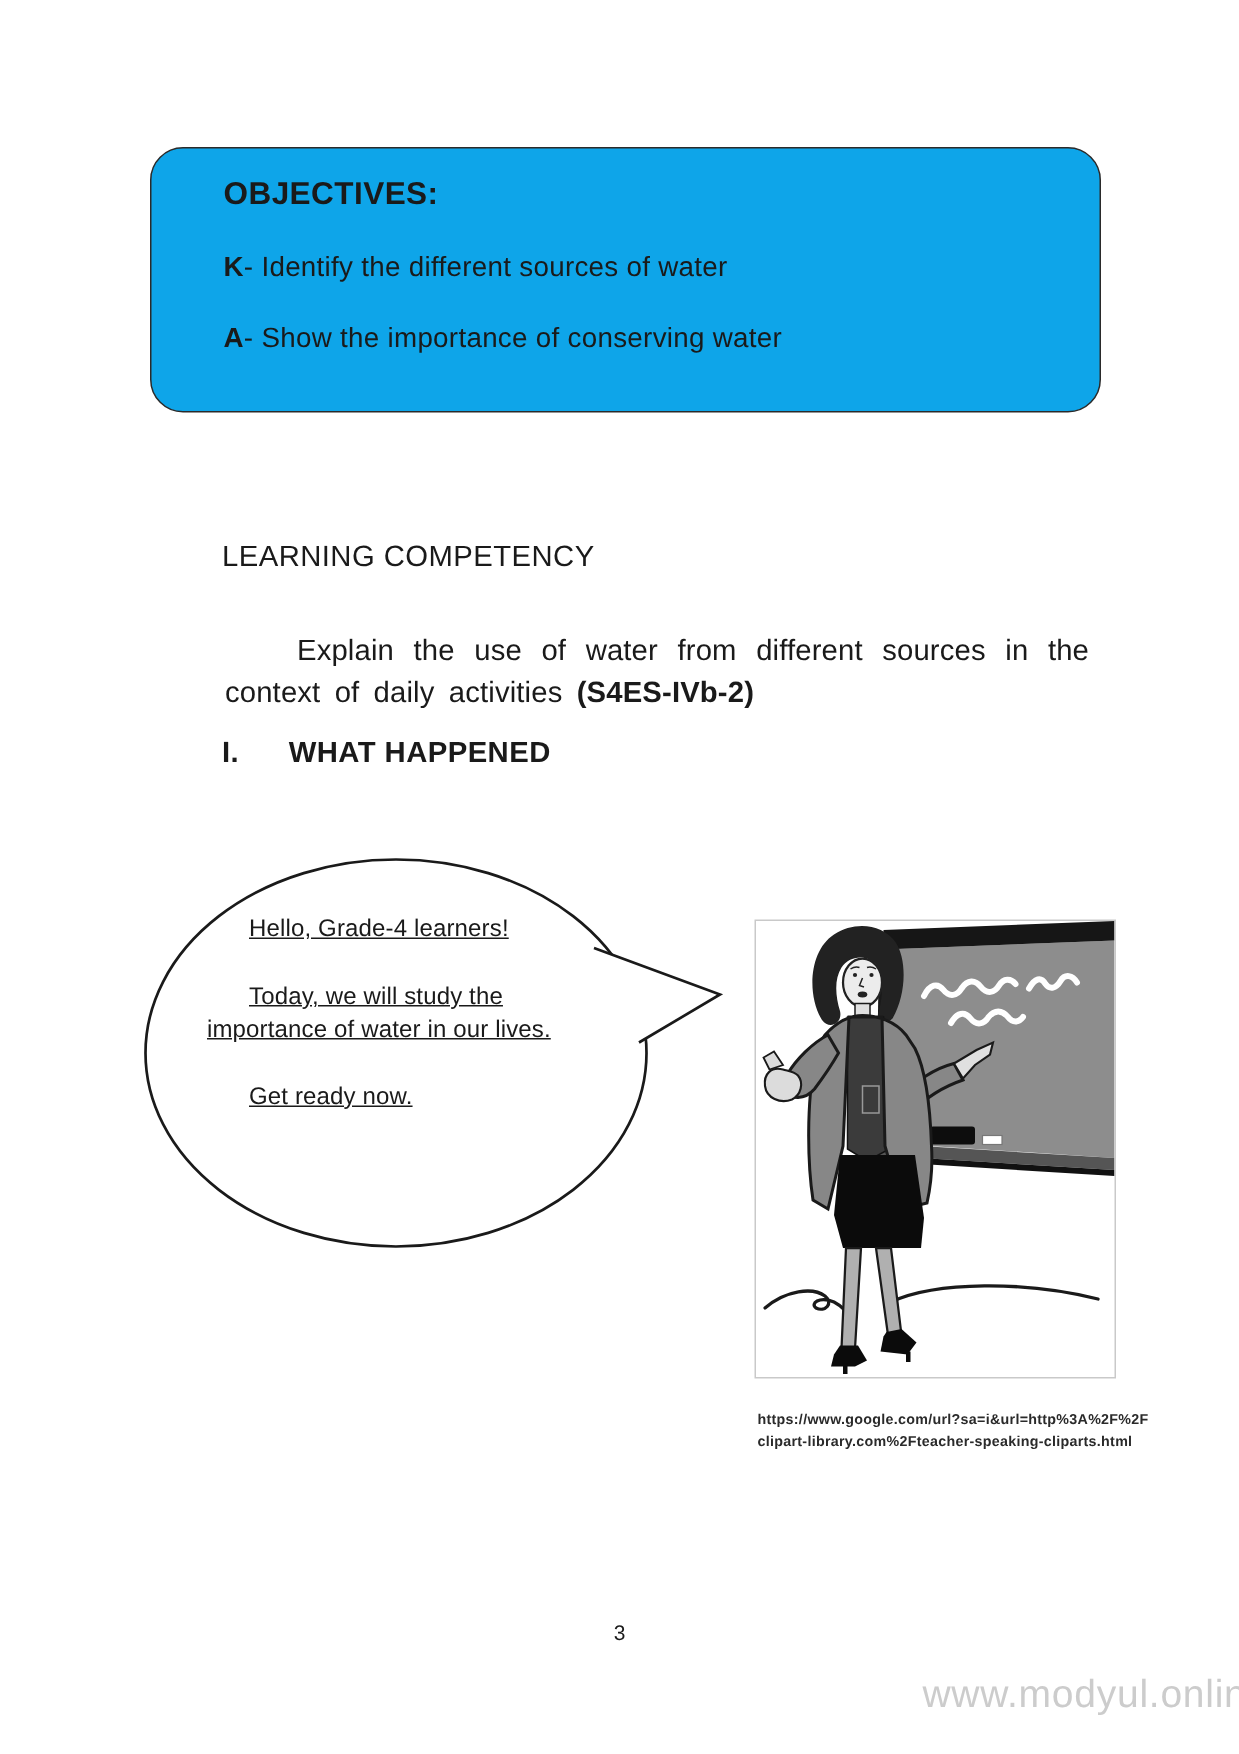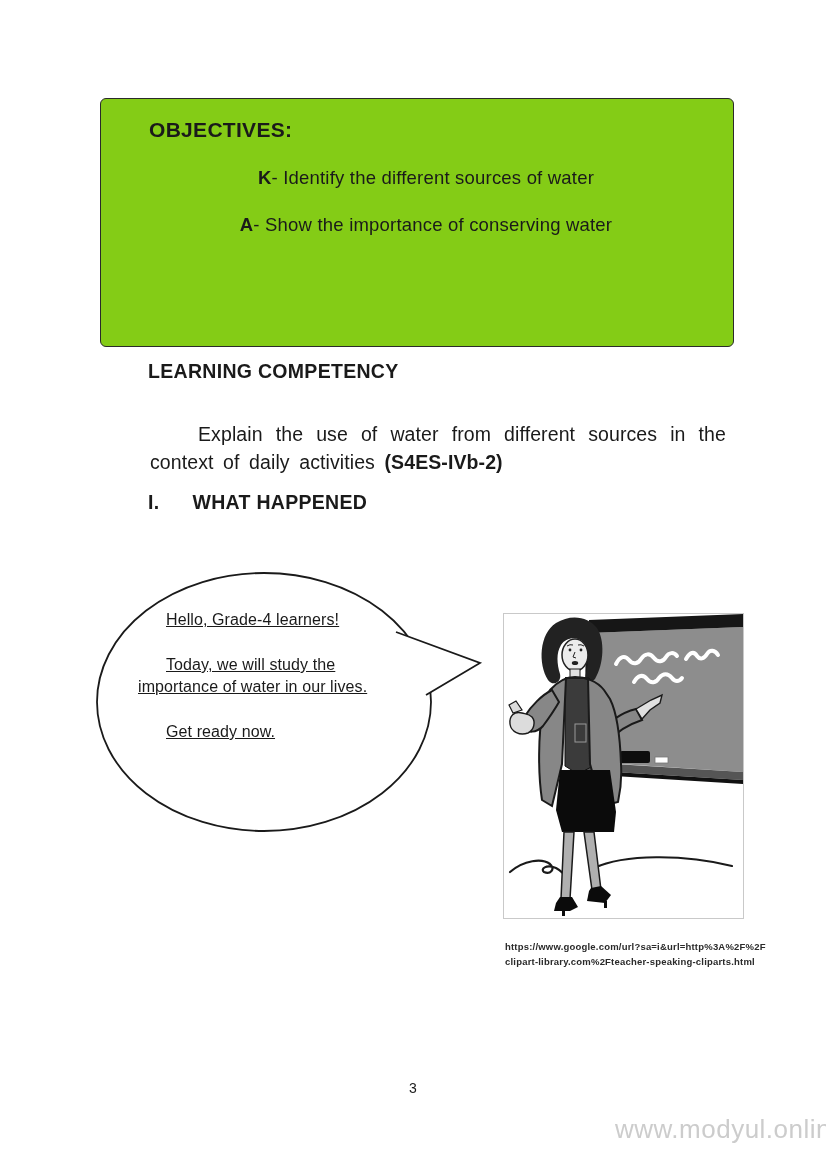--- a/index.html
+++ b/index.html
@@ -12,45 +12,44 @@
     font-family: "Liberation Sans", sans-serif;
     color: #1a1a1a;
     overflow: hidden;
     margin: 0 auto;
   }
 
   
   .objectives-box {
     position: absolute;
     left: 100px; top: 98px;
-    width: 634px; height: 249px;
+    width: 634px; height: 177px;
     border: 1.6px solid #2a2a2a;
-    border-radius: 6px;
+    border-radius: 22px;
     padding: 19px 30px 0 48px;
-    background: #84cc16;
+    background: #0ea5e9;
   }
   .obj-title {
     font-size: 21px;
     font-weight: bold;
     letter-spacing: 0.3px;
   }
   .obj-item {
     margin-top: 25px;
     font-size: 18.5px;
     letter-spacing: 0.2px;
-    text-align: center;
   }
   .obj-item b { font-weight: bold; }
 
   
   .lc-heading {
     position: absolute;
     left: 148px; top: 360px;
     font-size: 19.5px;
-    font-weight: bold;
+    font-weight: normal;
     letter-spacing: 0.3px;
   }
   .lc-body {
     position: absolute;
     left: 150px; top: 421px;
     width: 576px;
     font-size: 19.5px;
     line-height: 27.5px;
     text-align: justify;
     text-indent: 48px;

